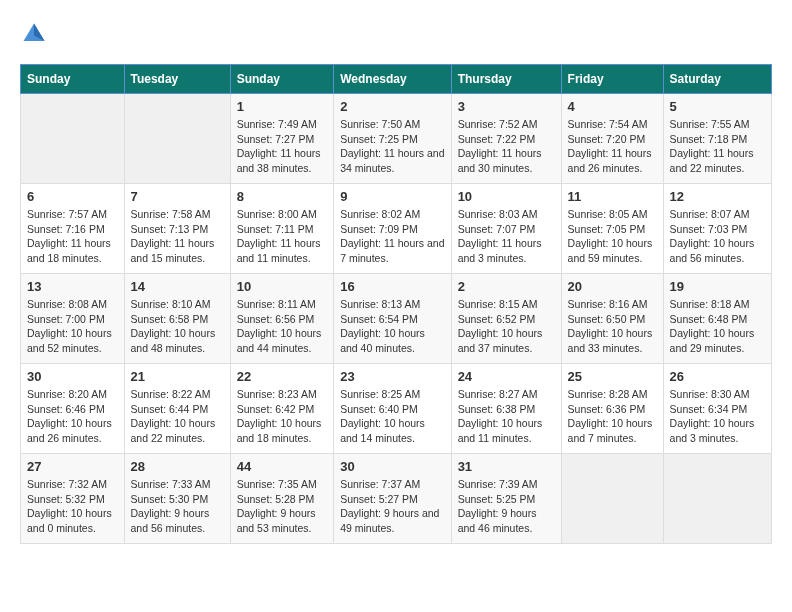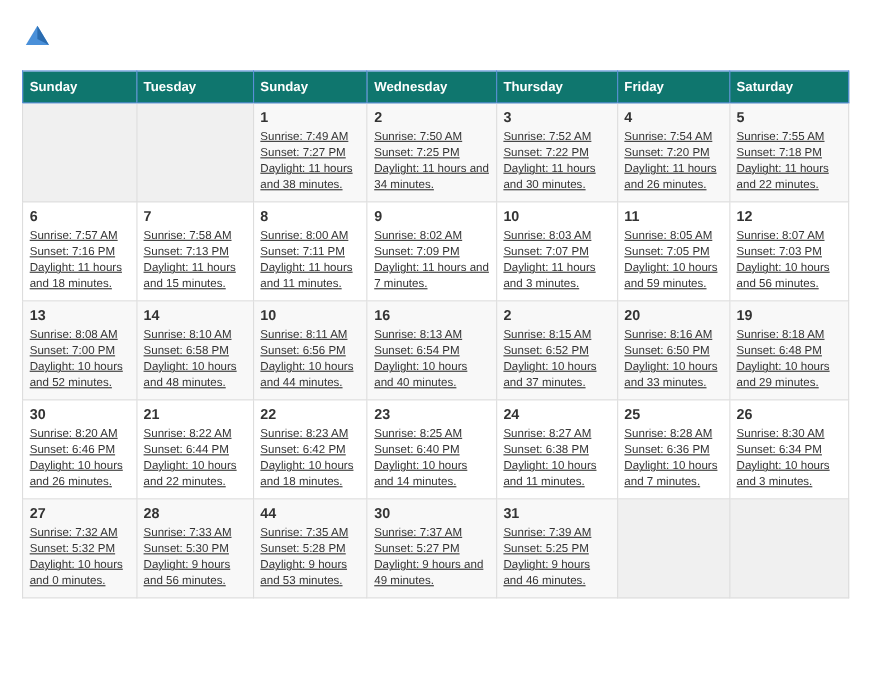--- a/index.html
+++ b/index.html
@@ -80,21 +80,20 @@
       font-size: 13px;
       font-weight: bold;
       color: #333;
       display: block;
       margin-bottom: 3px;
     }
     .day-info {
       font-size: 10.5px;
       color: #333;
       line-height: 1.4;
-      text-decoration: underline;
     }
     .empty-cell {
       background: #f0f0f0;
     }
   </style>
 </head>
 <body>
 
 <div class="header">
   <div class="logo">

